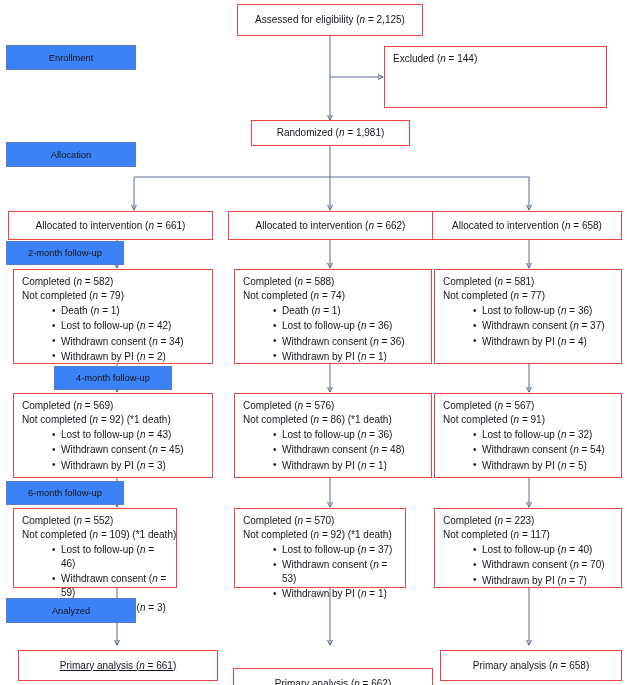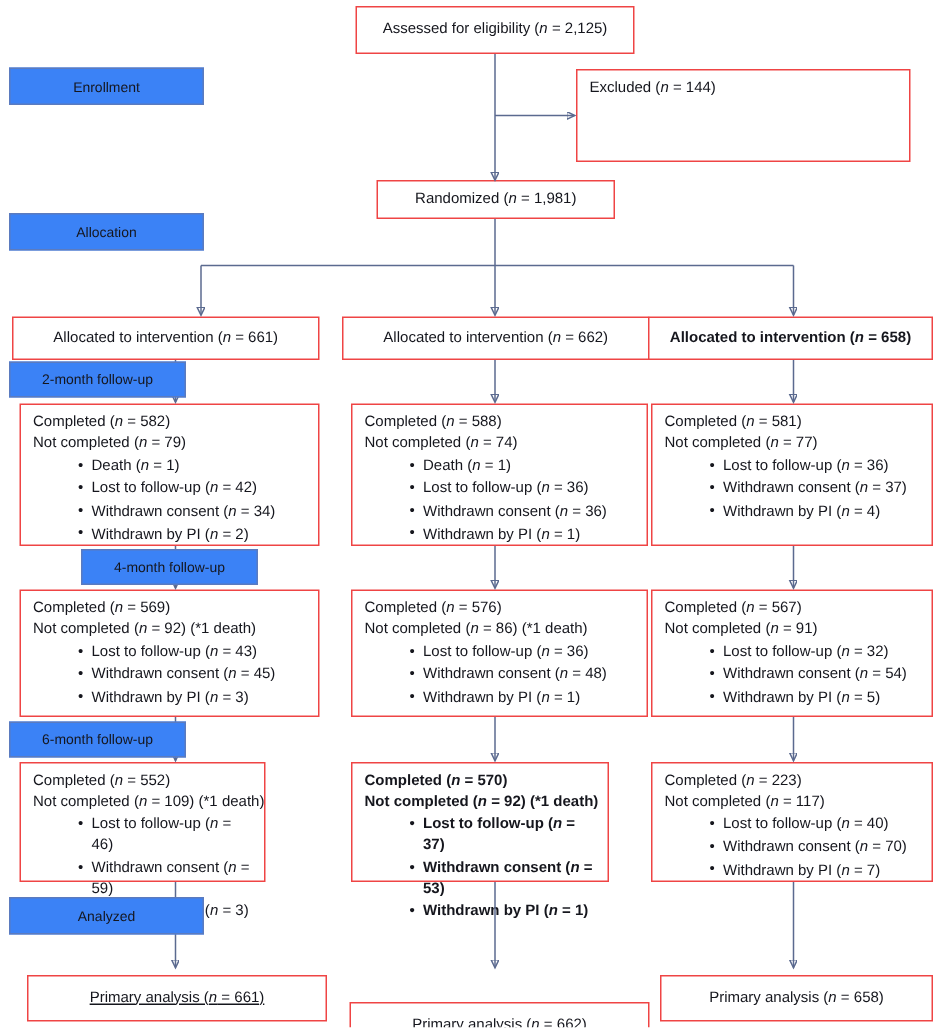--- a/index.html
+++ b/index.html
@@ -161,21 +161,21 @@
   <div class="box center" style="left:251px; top:120px; width:159px; height:26px;">
     <span class="hdline"><span>Randomized (</span><span class="ital">n</span><span> = 1,981)</span></span>
   </div>
 
   <div class="box center" style="left:8px; top:211px; width:205px; height:29px;">
     <span class="hdline"><span>Allocated to intervention (</span><span class="ital">n</span><span> = 661)</span></span>
   </div>
   <div class="box center" style="left:228px; top:211px; width:205px; height:29px;">
     <span class="hdline"><span>Allocated to intervention (</span><span class="ital">n</span><span> = 662)</span></span>
   </div>
-  <div class="box center" style="left:432px; top:211px; width:190px; height:29px;font-weight:bold;">
+  <div class="box center" style="left:432px; top:211px; width:190px; height:29px;">
     <span class="hdline"><span>Allocated to intervention (</span><span class="ital">n</span><span> = 658)</span></span>
   </div>
 
   <div class="box left" style="left:13px; top:269px; width:200px; height:95px;">
     <div class="hdline"><span>Completed (</span><span class="ital">n</span><span> = 582)</span></div>
     <div class="hdline"><span>Not completed (</span><span class="ital">n</span><span> = 79)</span><span></span></div>
     <ul class="bul indent">
       <li><span>Death (</span><span class="ital">n</span><span> = 1)</span></li>
       <li><span>Lost to follow-up (</span><span class="ital">n</span><span> = 42)</span></li>
       <li><span>Withdrawn consent (</span><span class="ital">n</span><span> = 34)</span></li>
@@ -237,21 +237,21 @@
   <div class="box left" style="left:13px; top:508px; width:164px; height:80px;">
     <div class="hdline"><span>Completed (</span><span class="ital">n</span><span> = 552)</span></div>
     <div class="hdline"><span>Not completed (</span><span class="ital">n</span><span> = 109)</span><span> (*1 death)</span></div>
     <ul class="bul indent">
       <li><span>Lost to follow-up (</span><span class="ital">n</span><span> = 46)</span></li>
       <li><span>Withdrawn consent (</span><span class="ital">n</span><span> = 59)</span></li>
       <li><span>Withdrawn by PI (</span><span class="ital">n</span><span> = 3)</span></li>
     </ul>
   </div>
 
-  <div class="box left" style="left:234px; top:508px; width:172px; height:80px;font-weight:bold;">
+  <div class="box left" style="left:234px; top:508px; width:172px; height:80px;">
     <div class="hdline"><span>Completed (</span><span class="ital">n</span><span> = 570)</span></div>
     <div class="hdline"><span>Not completed (</span><span class="ital">n</span><span> = 92)</span><span> (*1 death)</span></div>
     <ul class="bul indent">
       <li><span>Lost to follow-up (</span><span class="ital">n</span><span> = 37)</span></li>
       <li><span>Withdrawn consent (</span><span class="ital">n</span><span> = 53)</span></li>
       <li><span>Withdrawn by PI (</span><span class="ital">n</span><span> = 1)</span></li>
     </ul>
   </div>
 
   <div class="box left" style="left:434px; top:508px; width:188px; height:80px;">

